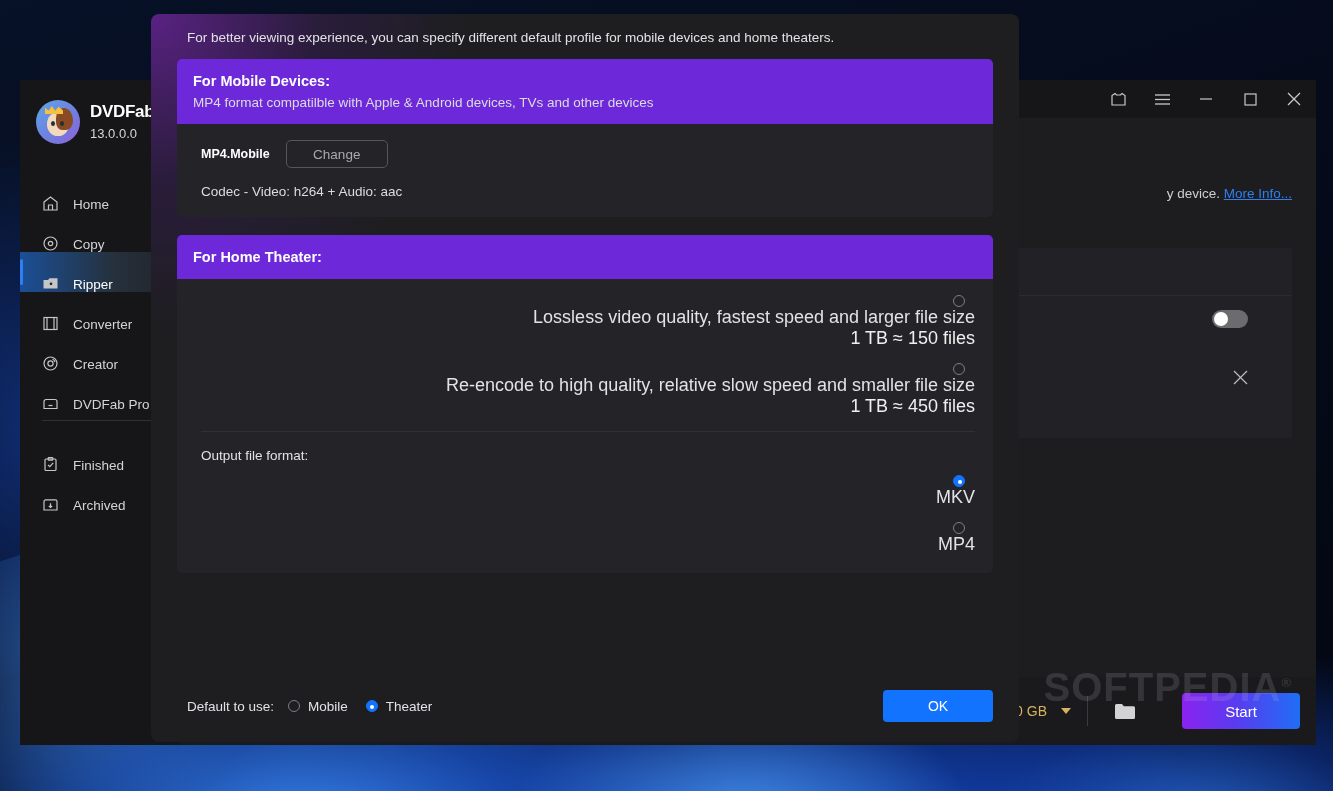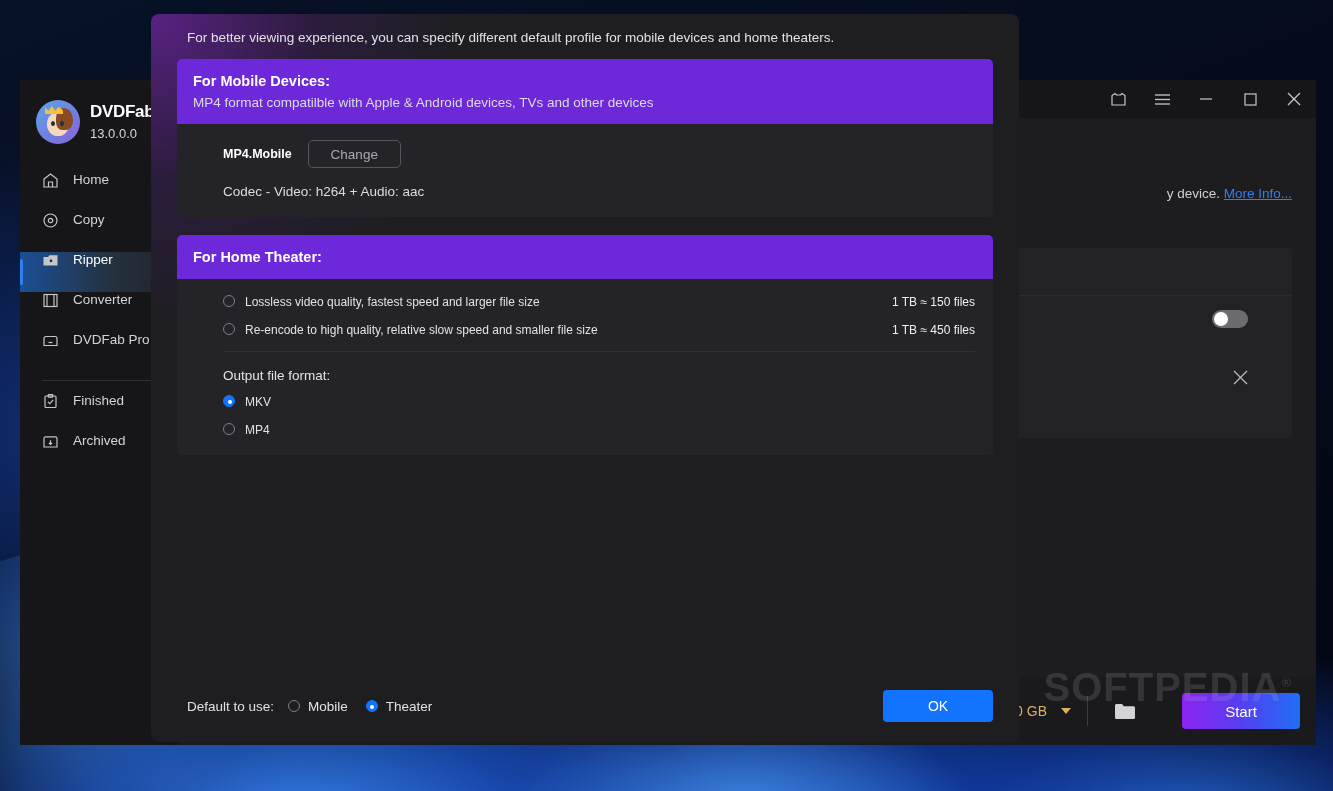--- a/index.html
+++ b/index.html
@@ -101,21 +101,21 @@
   #brand-text { display: flex; flex-direction: column; line-height: 1.1; }
   #brand-name {
     font-size: 17px; font-weight: bold; 
     color: #ffffff; letter-spacing: -0.3px;
   }
   #brand-version { font-size: 13px; color: #d6d6d8; margin-top: 5px; }
 
   .nav-item {
     position: relative;
     height: 40px;
-    display: flex; align-items: flex-start;
+    display: flex; align-items: flex-end;
     padding-left: 22px; gap: 14px;
     color: #d4d4d6; font-size: 13.5px;
     margin-bottom: 0;
   }
   .nav-item .nav-icon { width: 17px; height: 17px; flex: 0 0 auto; color: #c6c6c9; }
   .nav-item.active {
     background: linear-gradient(90deg, #1b4f96 0%, #25313d 58%, #222227 100%);
     border-radius: 0 18px 18px 0;
     color: #ffffff;
   }
@@ -239,42 +239,42 @@
     border-radius: 5px 5px 0 0;
     padding: 14px 18px 14px 16px;
   }
   .panel-head .panel-title {
     font-size: 14.5px; font-weight: bold; color: #ffffff;
     margin-bottom: 6px;
   }
   .panel-head .panel-sub {
     font-size: 13.5px; color: #dcdce0;
   }
-  .panel-body { padding: 16px 18px 18px 16px; margin-left: 30px; }
+  .panel-body { padding: 16px 18px 18px 24px; }
 
   .mobile-row {
     display: flex; align-items: center; gap: 16px;
     margin-bottom: 16px;
   }
   .mobile-label { font-size: 12.5px; font-weight: bold; color: #ffffff; }
   #change-btn {
-    width: 93px; height: 28px;
+    width: 102px; height: 28px;
     border: 1px solid #55555c; border-radius: 5px;
     background: transparent;
     color: #a9a9b0; font-size: 13.5px;
     display: flex; align-items: center; justify-content: center;
   }
   .codec-line { font-size: 13.5px; color: #dcdce0; }
 
   .section-label { font-size: 13.5px; color: #e2e2e6; margin-bottom: 12px; }
 
   .radio-row {
-    display: flex; align-items: flex-start;
+    display: flex; align-items: flex-end;
     margin-bottom: 14px;
-    font-size: 12px; color: #e2e2e6;
+    font-size: 18px; color: #e2e2e6; flex-direction: column;
   }
   .radio-row .rtext { flex: 1 1 auto; }
   .radio-row .rnote { color: #efefef; white-space: nowrap; }
   .radio {
     width: 12px; height: 12px; border-radius: 50%;
     border: 1px solid #7d7d86;
     margin-right: 10px; flex: 0 0 auto;
     position: relative; background: transparent;
   }
   .radio.checked {
@@ -405,20 +405,30 @@
       <span class="nav-icon">
         <svg width="17" height="17" viewBox="0 0 17 17" fill="none" stroke="currentColor" stroke-width="1.2">
             <rect x="2" y="2.5" width="13" height="12"></rect>
             <line x1="5" y1="2.5" x2="5" y2="14.5"></line>
             <line x1="12" y1="2.5" x2="12" y2="14.5"></line>
           </svg>
       </span>
       <span>Converter</span>
     </div>
 
+    <div class="nav-item">
+      <span class="nav-icon">
+        <svg width="17" height="17" viewBox="0 0 17 17" fill="none" stroke="currentColor" stroke-width="1.2">
+            <circle cx="8.5" cy="8.5" r="6.5"></circle>
+            <circle cx="8.5" cy="8.5" r="2.6"></circle>
+            <path d="M10.5 4 A5 5 0 0 1 13 7"></path>
+          </svg>
+      </span>
+      <span>Creator</span>
+    </div>
 
     <div class="nav-item">
       <span class="nav-icon">
         <svg width="17" height="17" viewBox="0 0 17 17" fill="none" stroke="currentColor" stroke-width="1.2">
             <path d="M2 6.5 A2 2 0 0 1 4 4.5 H13 A2 2 0 0 1 15 6.5 V13.5 H2 Z"></path>
             <line x1="6.5" y1="10.5" x2="10.5" y2="10.5"></line>
           </svg>
       </span>
       <span>DVDFab Pro</span>
     </div>

